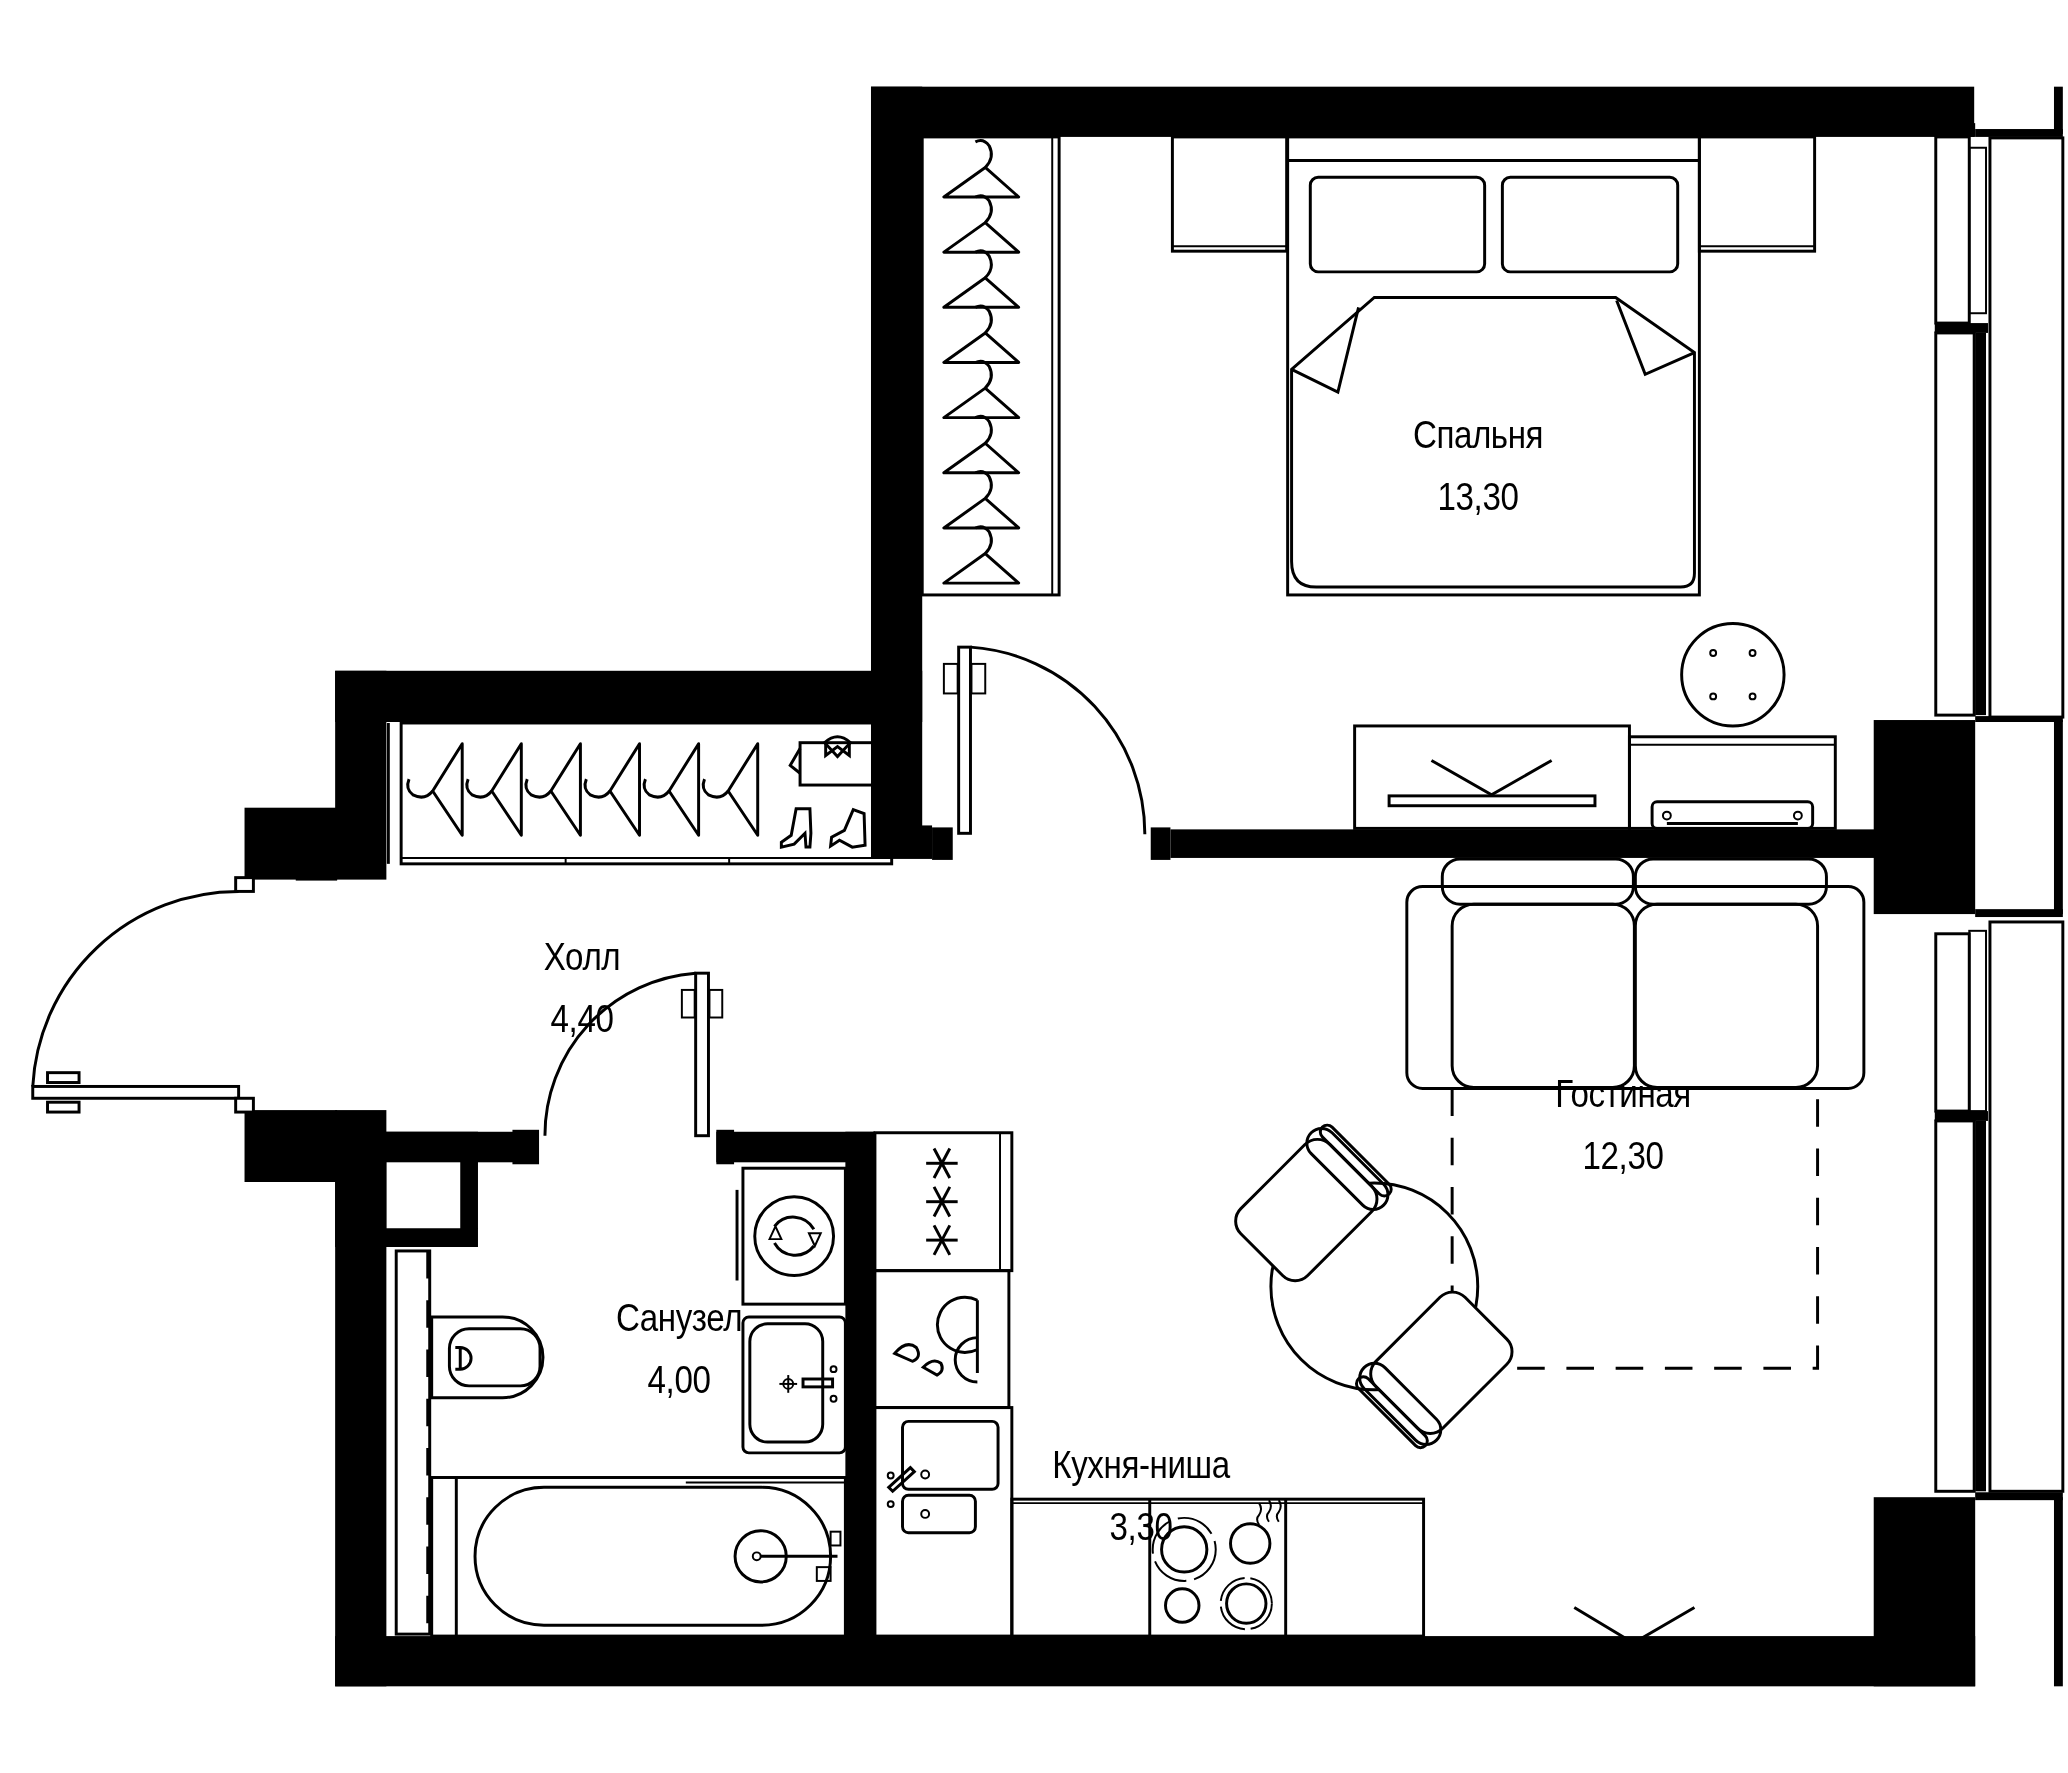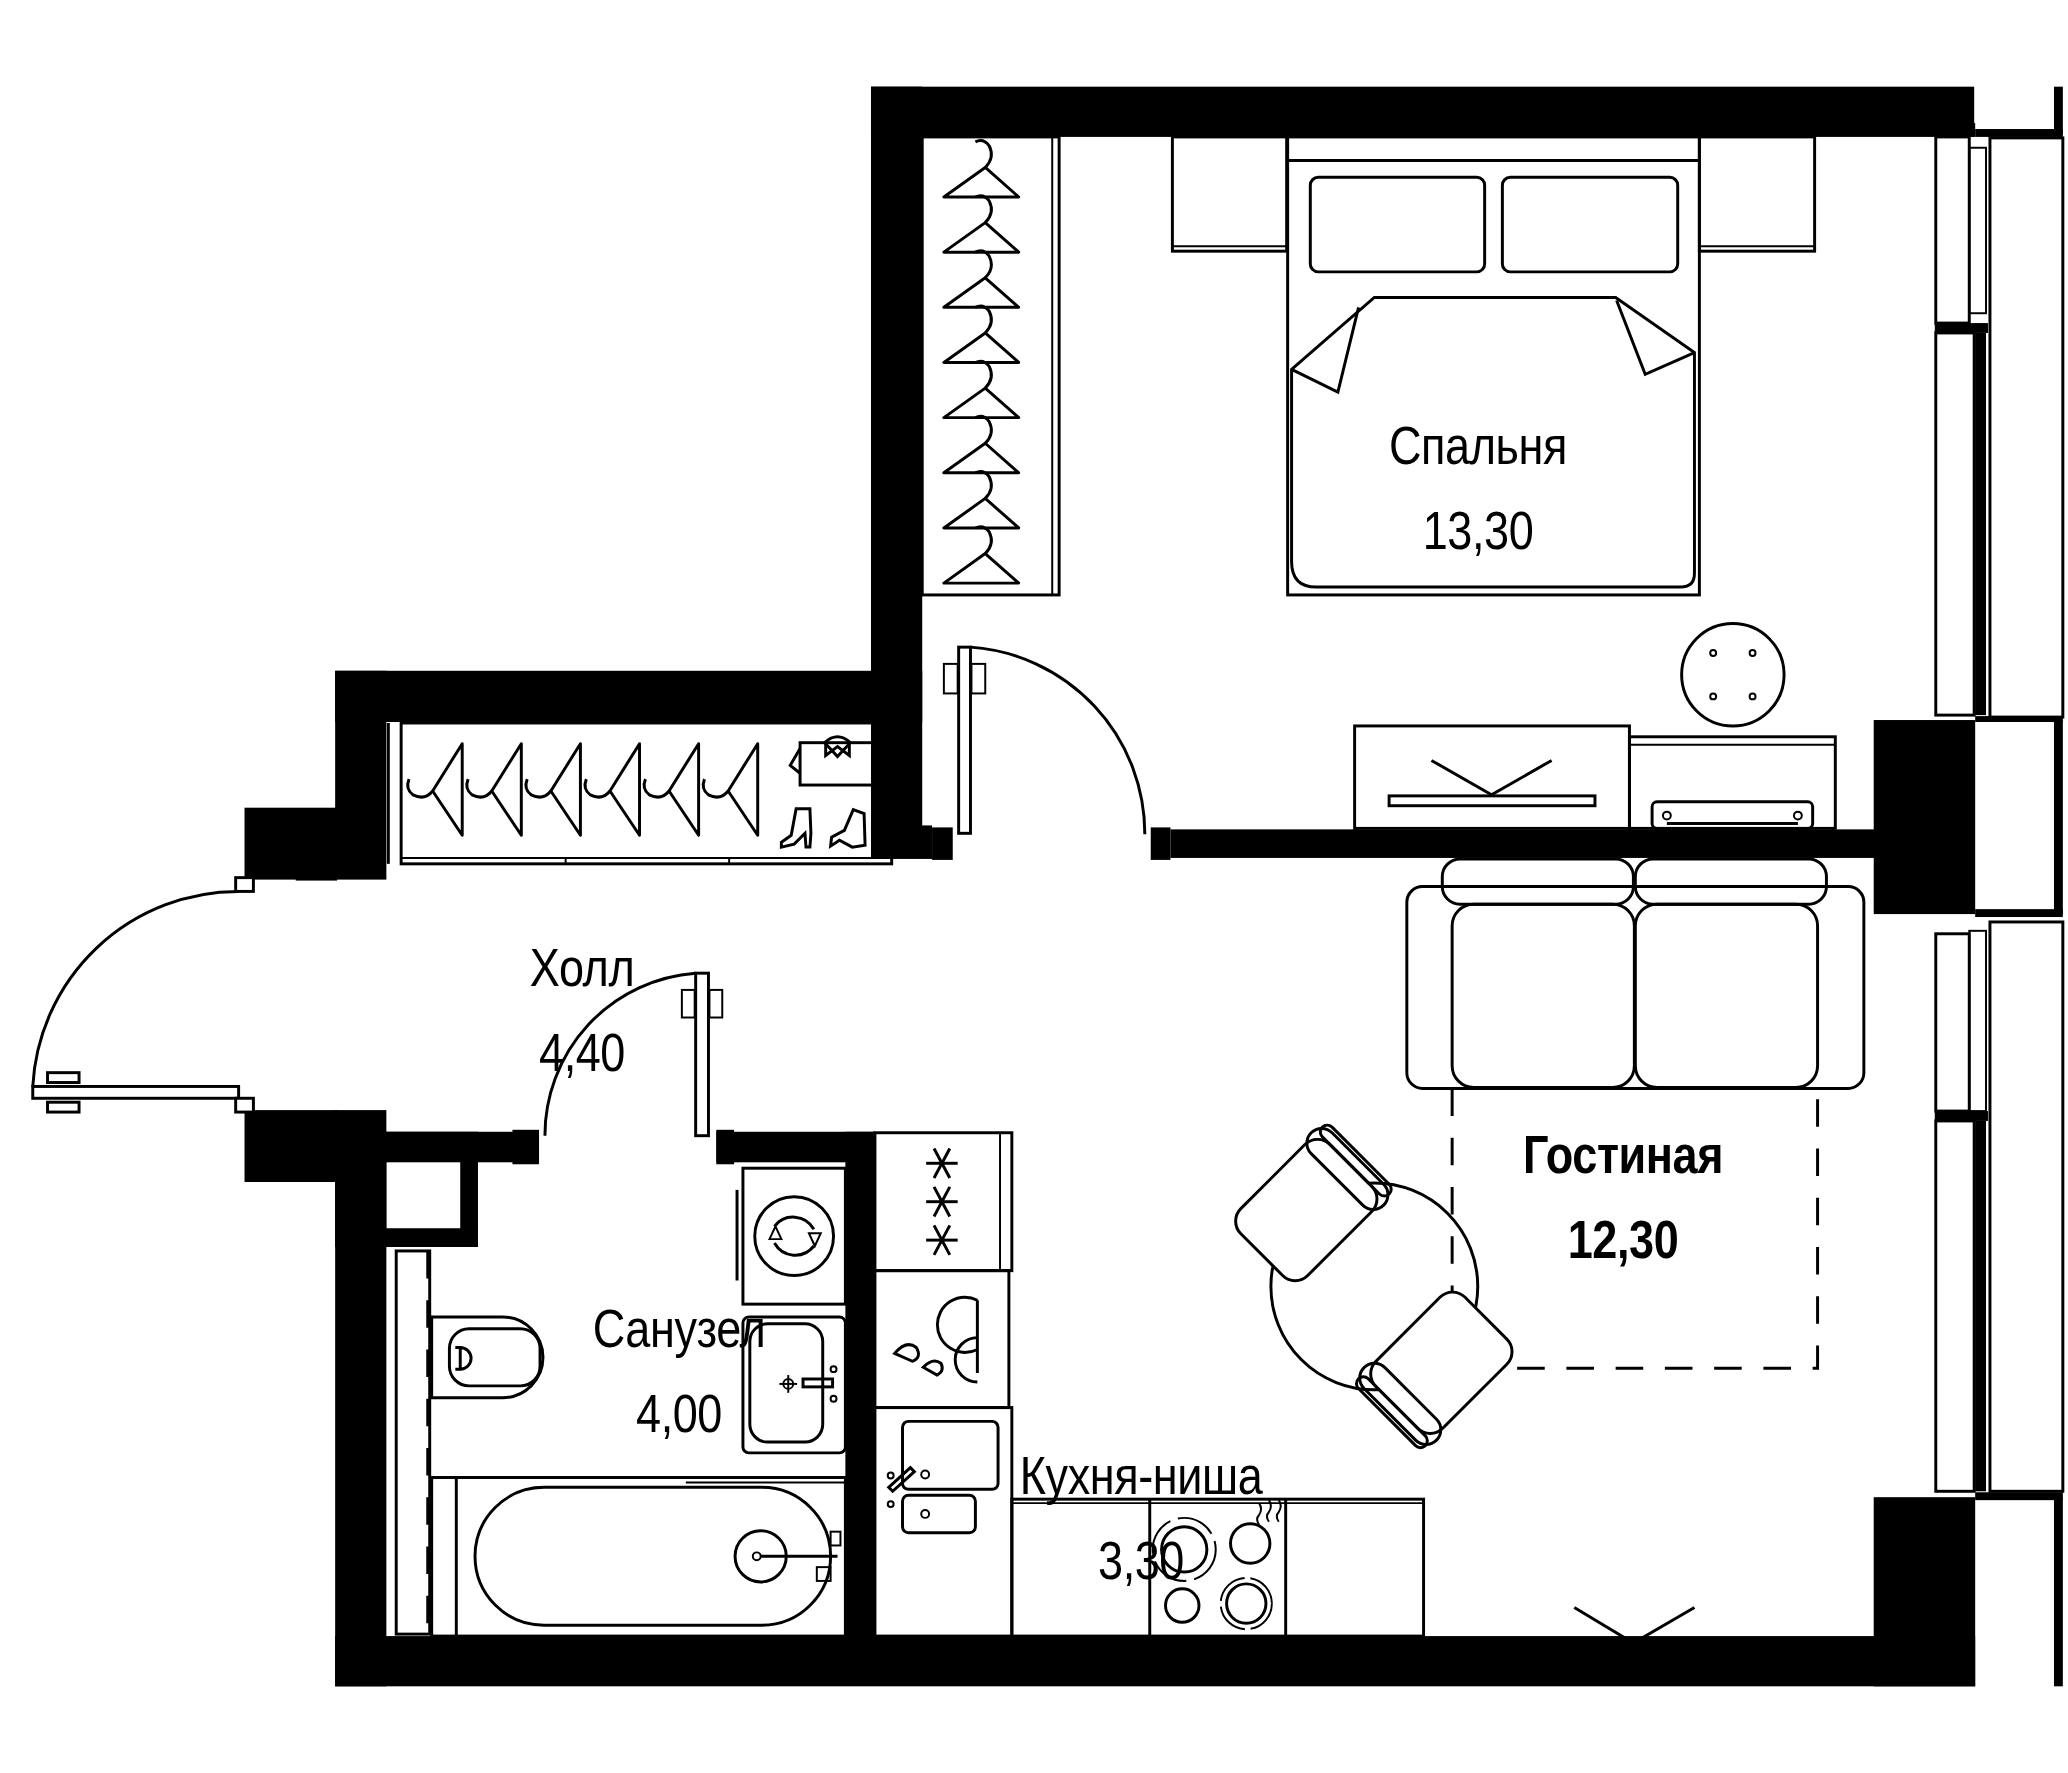--- a/index.html
+++ b/index.html
@@ -3,21 +3,21 @@
 <meta charset="utf-8">
 <style>
   html, body { margin: 0; padding: 0; background: #ffffff; }
   body { width: 2069px; height: 1773px; overflow: hidden; position: relative; font-family: "Liberation Sans", sans-serif; }
   #plan { position: absolute; left: 0; top: 0; width: 2069px; height: 1773px; }
   .wall { fill: #000000; }
   .ln { fill: none; stroke: #000000; stroke-width: 3; }
   .thin { fill: none; stroke: #000000; stroke-width: 2; }
   .wf { fill: #ffffff; stroke: #000000; stroke-width: 3; }
   .dash { fill: none; stroke: #000000; stroke-width: 3; stroke-dasharray: 28 22; }
-  .room-label { position: absolute; text-align: center; color: #000000; font-family: "Liberation Sans", sans-serif; font-size: 53px; line-height: 1.6; transform: translateX(-50%); white-space: nowrap; transform-origin: center; }
+  .room-label { position: absolute; text-align: center; color: #000000; font-family: "Liberation Sans", sans-serif; font-size: 39px; line-height: 1.6; transform: translateX(-50%); white-space: nowrap; transform-origin: center; }
   .room-label span { display: block; letter-spacing: -0.5px; }
   .room-label .name { transform: scaleX(0.85); }
   .room-label .area { transform: scaleX(0.85); }
 </style>
 </head>
 <body>
 
 <svg id="plan" viewBox="0 0 2100 1800" xmlns="http://www.w3.org/2000/svg">
 
   <g>
@@ -303,21 +303,21 @@
 </svg>
 
 <div class="room-label" style="left:1478px; top:404px;">
   <span class="name">Спальня</span>
   <span class="area">13,30</span>
 </div>
 <div class="room-label" style="left:582px; top:926px;">
   <span class="name">Холл</span>
   <span class="area">4,40</span>
 </div>
-<div class="room-label" style="left:1623px; top:1113px;font-weight:bold;">
+<div class="room-label" style="left:1623px; top:1063px;">
   <span class="name">Гостиная</span>
   <span class="area">12,30</span>
 </div>
 <div class="room-label" style="left:679px; top:1287px;">
   <span class="name">Санузел</span>
   <span class="area">4,00</span>
 </div>
 <div class="room-label" style="left:1141px; top:1434px;">
   <span class="name">Кухня-ниша</span>
   <span class="area">3,30</span>

